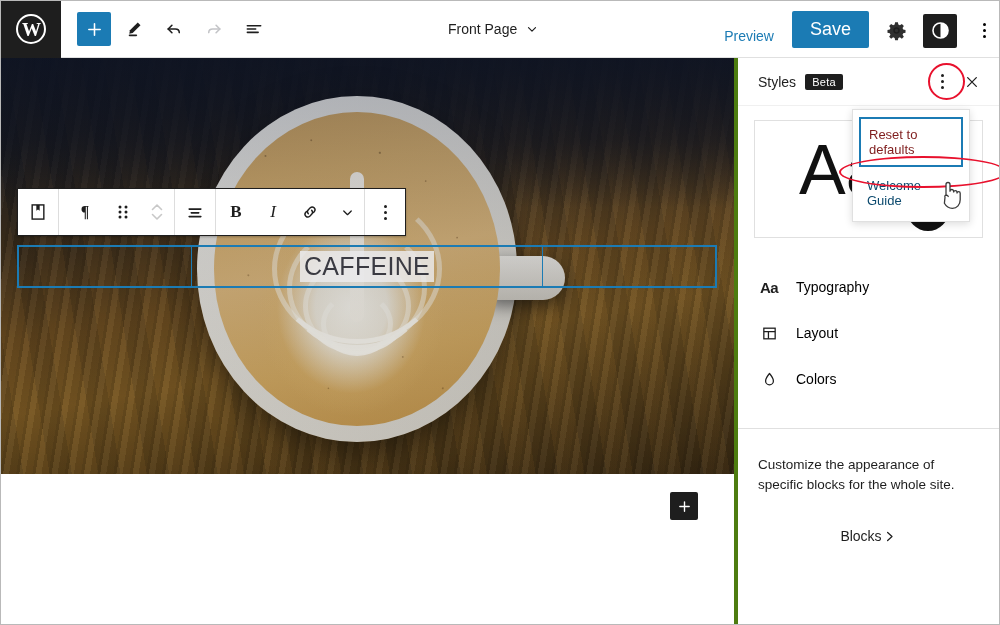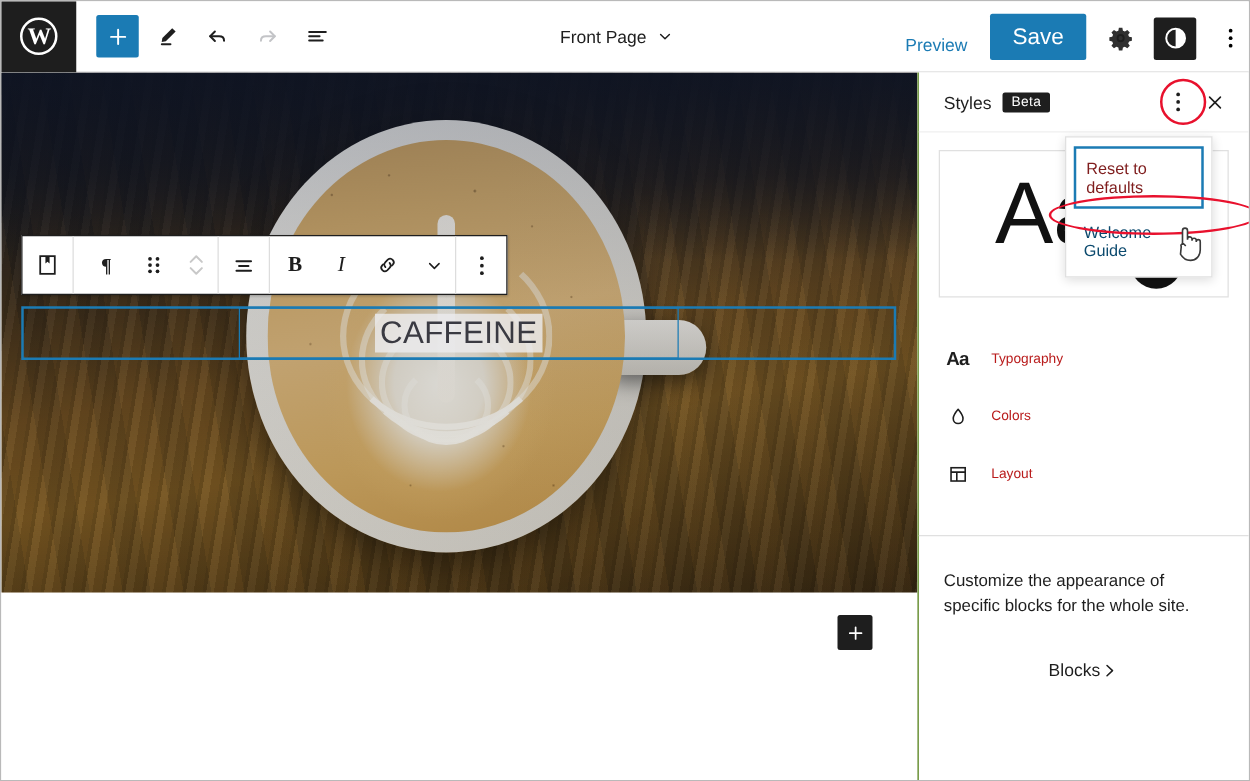--- a/index.html
+++ b/index.html
@@ -178,21 +178,21 @@
   #appender {
     position: absolute; left: 669px; top: 434px; width: 28px; height: 28px;
     background: #1e1e1e; color: #fff; display: flex;
     align-items: center; justify-content: center; cursor: pointer;
     border-radius: 2px; font-size: 19px; line-height: 1;
   }
 
   
   #sidebar {
     position: absolute; left: 733px; top: 57px; width: 265px; height: 567px;
-    background: #fff; border-left: 1px solid #4d7c0f;
+    background: #fff; border-left: 4px solid #4d7c0f;
   }
   #sb-header {
     height: 48px; display: flex; align-items: center; padding: 0 12px 0 20px;
     border-bottom: 1px solid #f0f0f0;
   }
   .sb-title { font-size: 14px; color: #1e1e1e; }
   .beta-badge {
     margin-left: 9px; background: #1e1e1e; color: #fff; font-size: 11px;
     padding: 2px 7px; border-radius: 2px; letter-spacing: .3px;
   }
@@ -219,21 +219,21 @@
   #preview-swatch {
     position: absolute; left: 152px; top: 68px;
     width: 42px; height: 42px; border-radius: 50%; background: #111;
   }
   
   #sb-nav { margin-top: 26px; }
   .sb-row {
     display: flex; align-items: center; height: 46px;
     padding: 0 20px; cursor: pointer; gap: 16px;
   }
-  .sb-row .lbl { font-size: 11px; color: #b91c1c; }
+  .sb-row .lbl { font-size: 14px; color: #000000; }
   .sb-ico { width: 22px; display: flex; align-items: center; justify-content: center; color: #1e1e1e; }
   .aa-ico { font-size: 15px; font-weight: bold; letter-spacing: -.5px; }
   #sb-divider { margin-top: 26px; border-top: 1px solid #e0e0e0; }
   #blocks-desc {
     padding: 26px 20px 0 20px; font-size: 13.5px; color: #1e1e1e; line-height: 1.45;
   }
   #blocks-row {
     margin-top: 22px; display: flex; align-items: center;
     justify-content: center; padding: 0 20px; height: 40px; cursor: pointer;
   }
@@ -463,33 +463,33 @@
     </div>
 
     <div id="sb-nav">
       <div class="sb-row">
         <span class="sb-ico aa-ico">Aa</span>
         <span class="lbl">Typography</span>
       </div>
       <div class="sb-row">
         <span class="sb-ico">
           <svg width="17" height="17" viewBox="0 0 24 24">
-            <path d="M12 3.5C12 3.5 6.5 10 6.5 14a5.5 5.5 0 0011 0c0-4-5.5-10.5-5.5-10.5z" fill="none" stroke="#1e1e1e" stroke-width="1.8" stroke-linejoin="round"></path>
-          </svg>
-        </span>
-        <span class="lbl">Colors</span>
-      </div>
-      <div class="sb-row">
-        <span class="sb-ico">
-          <svg width="17" height="17" viewBox="0 0 24 24">
             <rect x="4" y="4.5" width="16" height="15" fill="none" stroke="#1e1e1e" stroke-width="1.8"></rect>
             <path d="M4 9.5h16M10.5 9.5v10" stroke="#1e1e1e" stroke-width="1.8"></path>
           </svg>
         </span>
         <span class="lbl">Layout</span>
+      </div>
+      <div class="sb-row">
+        <span class="sb-ico">
+          <svg width="17" height="17" viewBox="0 0 24 24">
+            <path d="M12 3.5C12 3.5 6.5 10 6.5 14a5.5 5.5 0 0011 0c0-4-5.5-10.5-5.5-10.5z" fill="none" stroke="#1e1e1e" stroke-width="1.8" stroke-linejoin="round"></path>
+          </svg>
+        </span>
+        <span class="lbl">Colors</span>
       </div>
     </div>
 
     <div id="sb-divider"></div>
 
     <div id="blocks-desc">Customize the appearance of specific blocks for the whole site.</div>
 
     <div id="blocks-row">
       <span class="lbl">Blocks</span>
       <svg width="15" height="15" viewBox="0 0 24 24">

